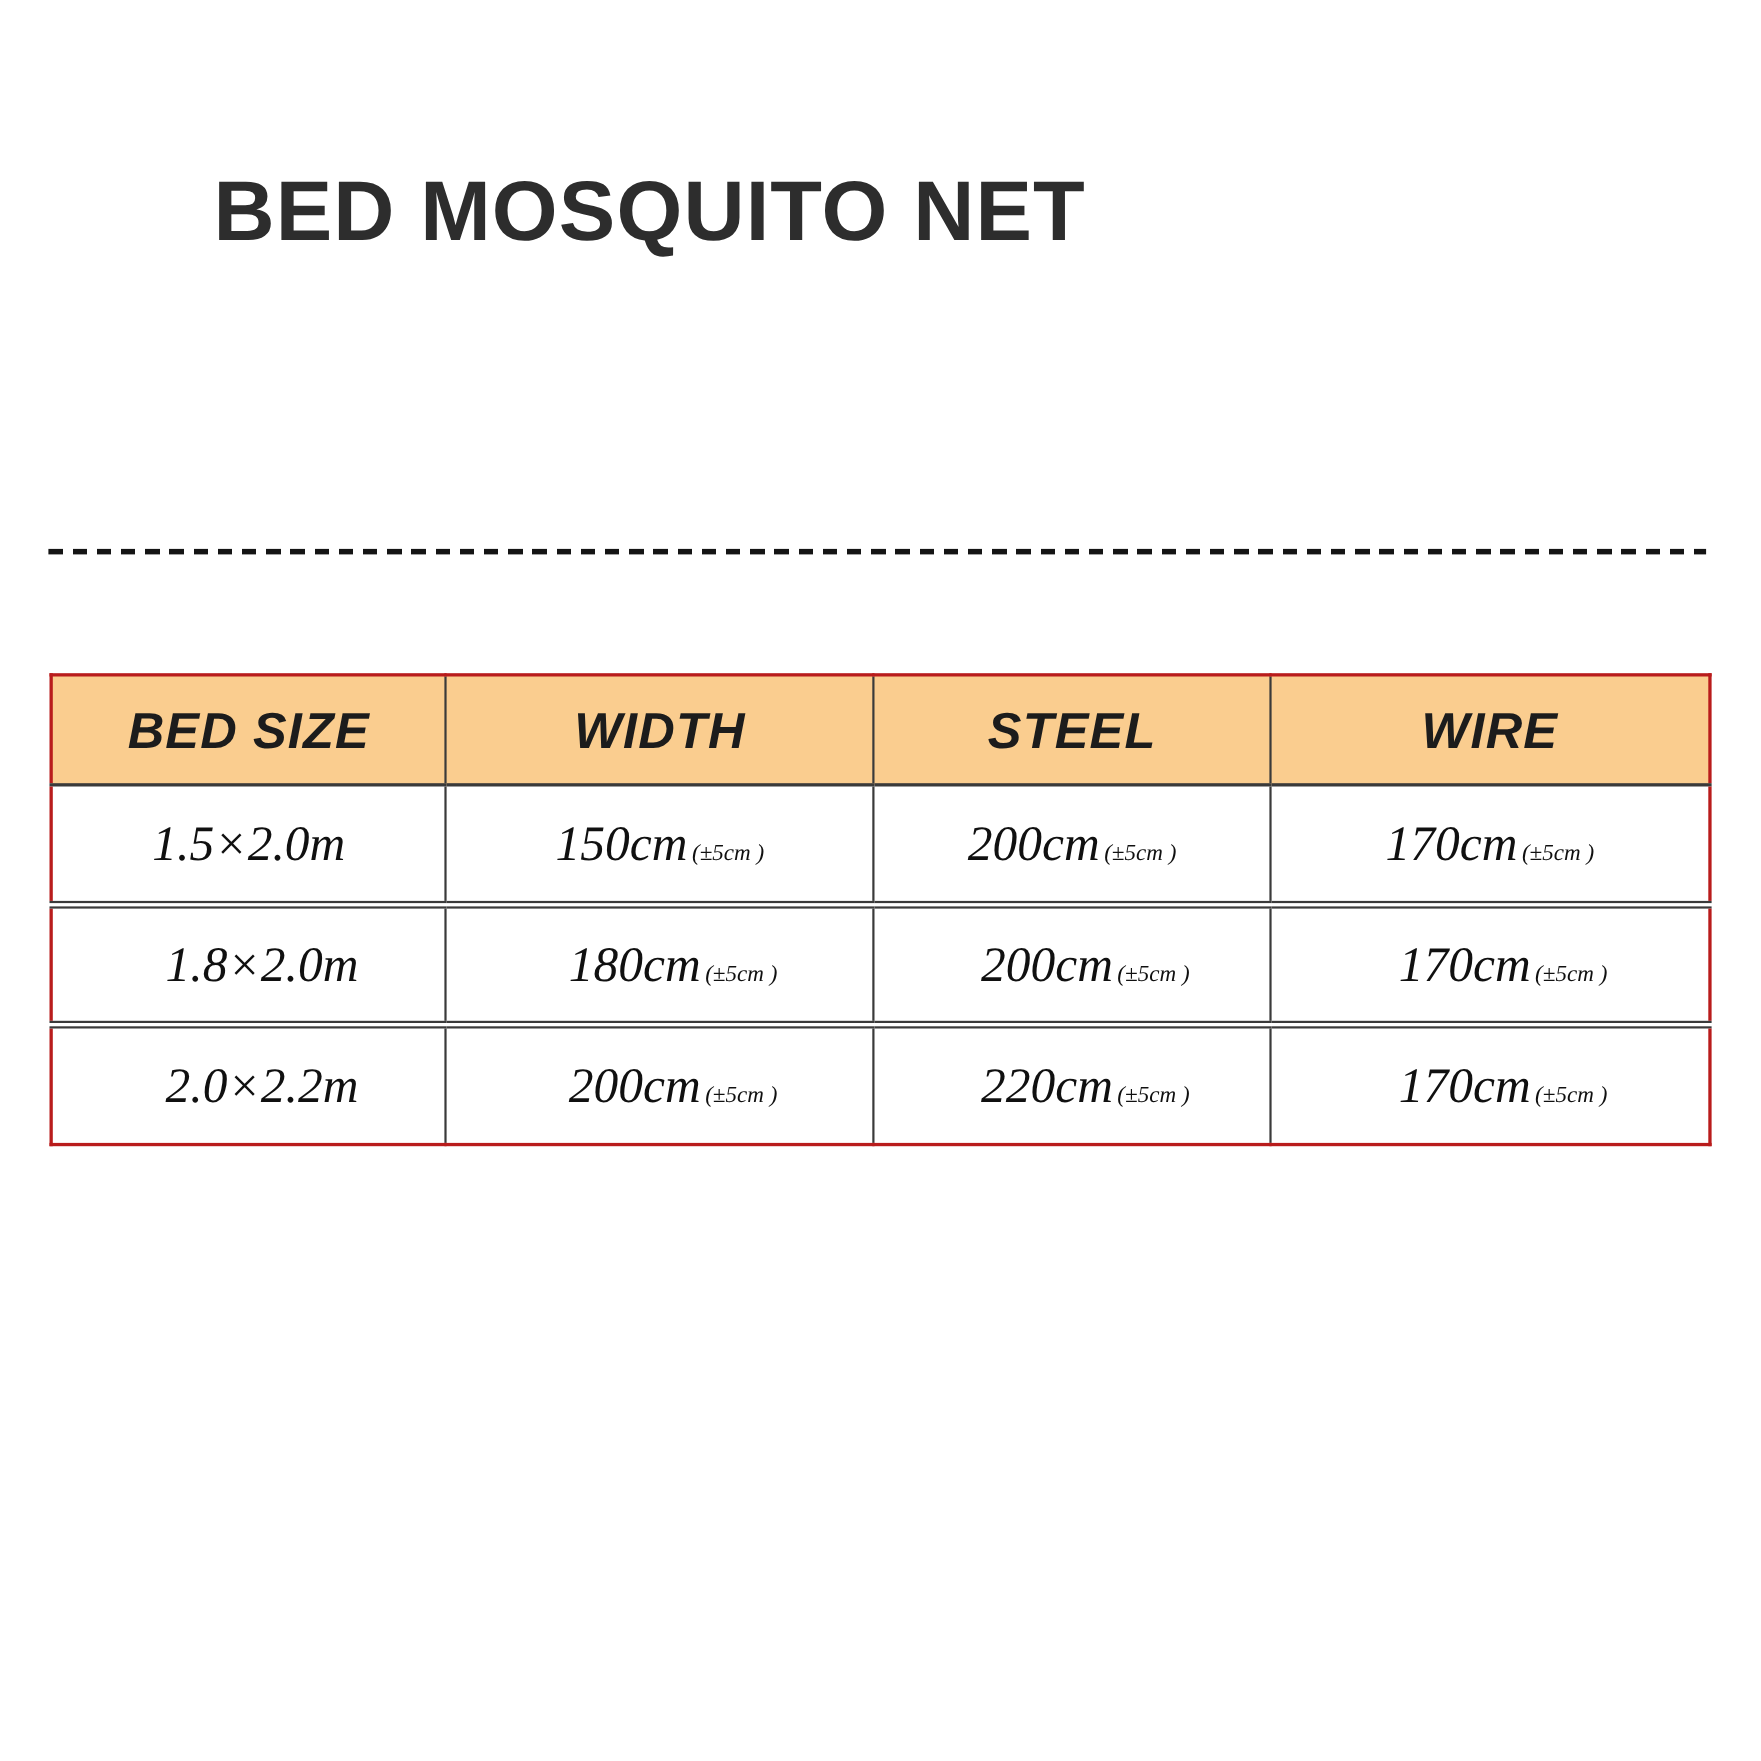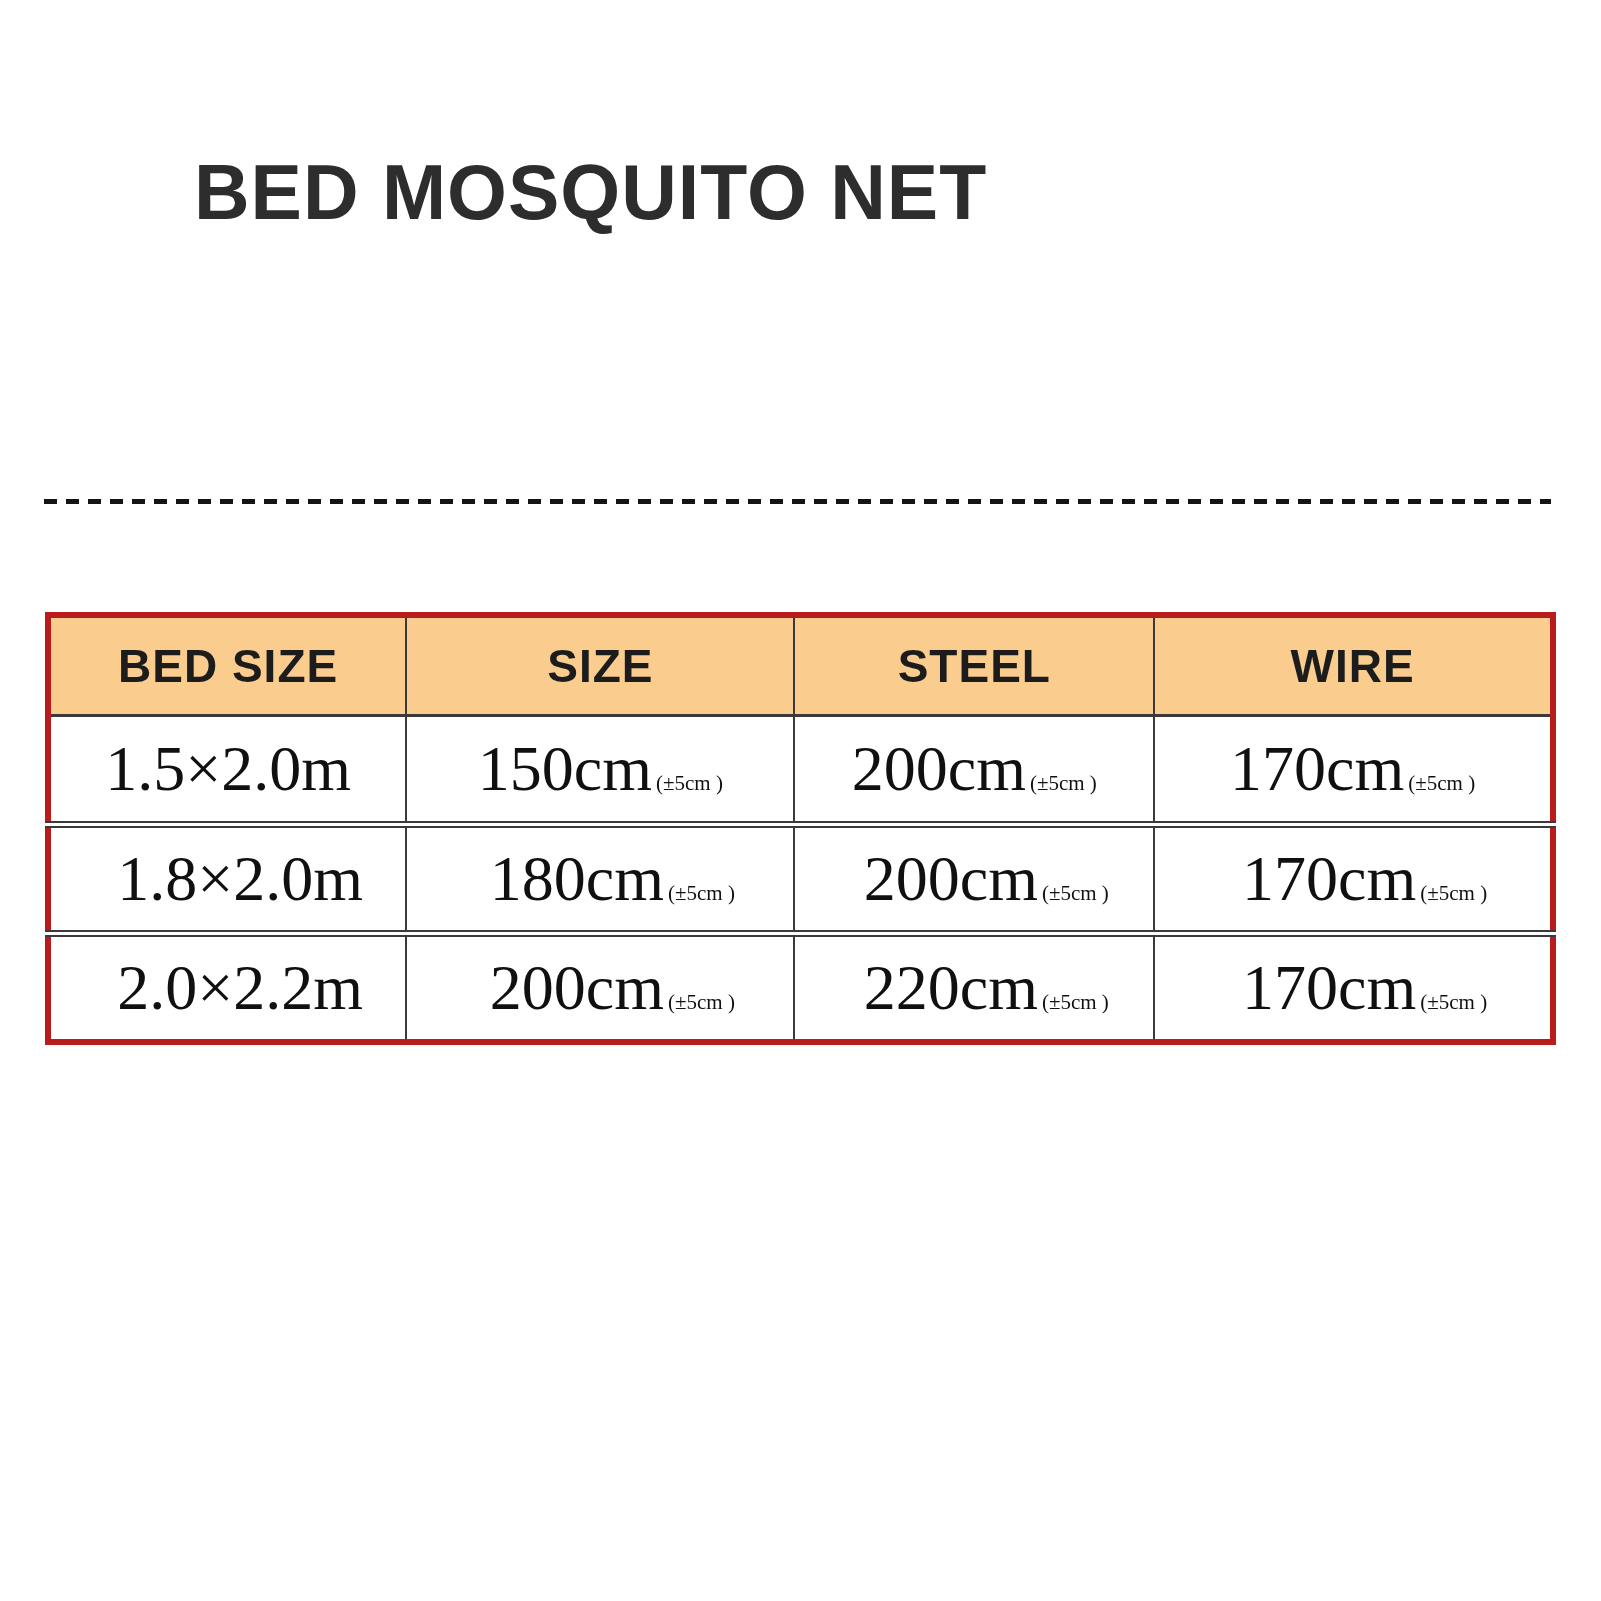--- a/index.html
+++ b/index.html
@@ -39,21 +39,22 @@
     height: 5px;
     background: repeating-linear-gradient(90deg, #141414 0px, #141414 13px, transparent 13px, transparent 22px);
   }
   table.size-table {
     position: absolute;
     left: 45px;
     top: 612px;
     width: 1511px;
     border-collapse: collapse;
     table-layout: fixed;
-    border: 6px solid #b91c1c;
+    border: 3px solid #b91c1c;
+    font-style: italic;
   }
   table.size-table th {
     height: 100px;
     background: #facd8f;
     color: #1c1c1c;
     font-family: "Liberation Sans", sans-serif;
     font-size: 46px;
     font-weight: 700;
     letter-spacing: 1px;
     text-align: center;
@@ -65,21 +66,21 @@
     height: 109px;
     text-align: center;
     vertical-align: middle;
     border-left: 2px solid #3a3a3a;
     border-right: 2px solid #3a3a3a;
     font-family: "Liberation Serif", serif;
     color: #101010;
     white-space: nowrap;
   }
   tbody tr + tr td { border-top: 7px double #3a3a3a; padding-left: 24px; }
-  .val { font-size: 64px; }
+  .val { font-size: 45px; }
   .tol { font-size: 21px; margin-left: 4px; }
 </style>
 </head>
 <body>
 
 <div class="page">
 
   <div class="title">BED MOSQUITO NET</div>
 
 
@@ -88,21 +89,21 @@
   <table class="size-table">
     <colgroup>
       <col style="width:23.8%">
       <col style="width:25.8%">
       <col style="width:23.9%">
       <col style="width:26.5%">
     </colgroup>
     <thead>
       <tr>
         <th>BED SIZE</th>
-        <th>SIZE</th>
+        <th>WIDTH</th>
         <th>STEEL</th>
         <th>WIRE</th>
       </tr>
     </thead>
     <tbody>
       <tr>
         <td><span class="val">1.5×2.0m</span></td>
         <td><span class="val">150cm</span><span class="tol">(±5cm )</span></td>
         <td><span class="val">200cm</span><span class="tol">(±5cm )</span></td>
         <td><span class="val">170cm</span><span class="tol">(±5cm )</span></td>

